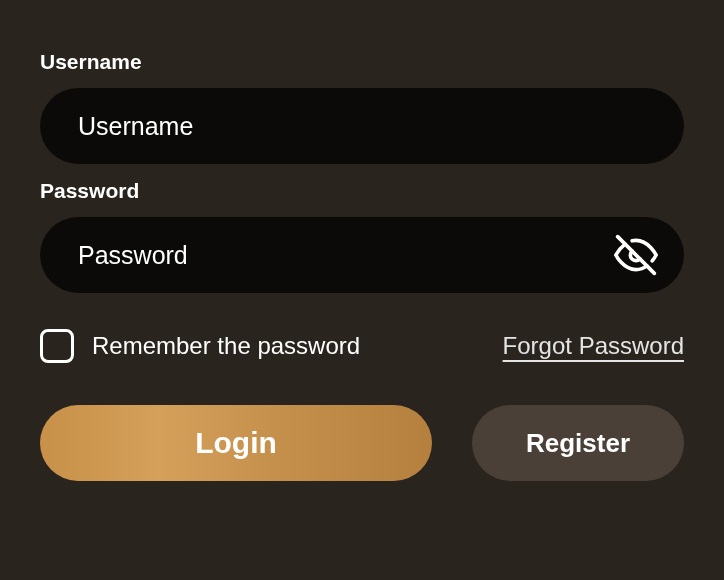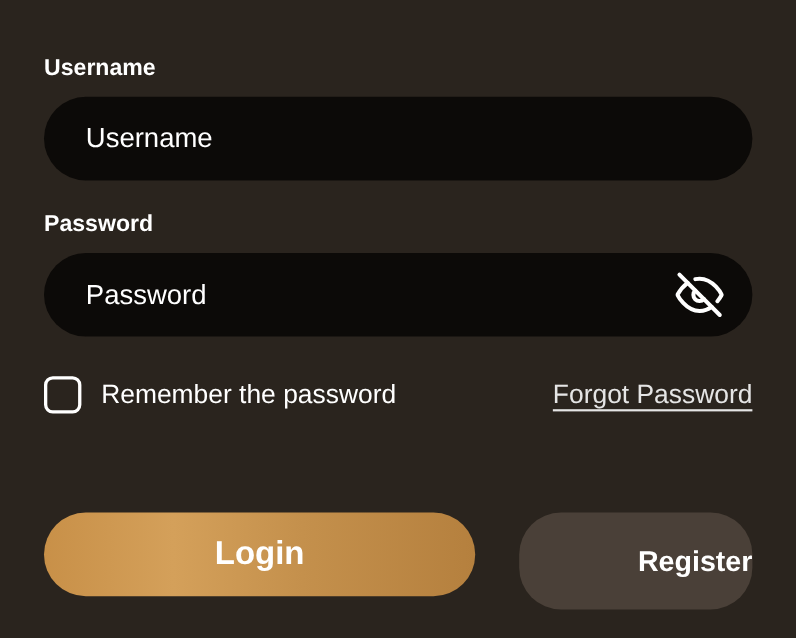--- a/index.html
+++ b/index.html
@@ -11,21 +11,21 @@
     body {
       width: 724px;
       height: 580px;
       background-color: #2a241e;
       font-family: -apple-system, BlinkMacSystemFont, 'Segoe UI', Helvetica, Arial, sans-serif;
       padding: 50px 40px;
       overflow: hidden;
     }
     
     .field-group {
-      margin-bottom: 28px;
+      margin-bottom: 15px;
     }
     
     .field-label {
       color: #ffffff;
       font-size: 21px;
       font-weight: 600;
       margin-bottom: 14px;
       display: block;
     }
     
@@ -66,21 +66,21 @@
     .eye-toggle svg {
       width: 44px;
       height: 44px;
     }
     
     .options-row {
       display: flex;
       align-items: center;
       justify-content: space-between;
       margin-top: 36px;
-      margin-bottom: 90px;
+      margin-bottom: 42px;
     }
     
     .remember-group {
       display: flex;
       align-items: center;
       gap: 18px;
     }
     
     .checkbox {
       width: 34px;
@@ -118,29 +118,28 @@
       border-radius: 38px;
       background: linear-gradient(90deg, #c89048 0%, #d4a05a 30%, #c4904c 60%, #b5803e 100%);
       color: #ffffff;
       font-size: 30px;
       font-weight: 700;
       cursor: pointer;
     }
     
     .register-btn {
       flex: 1;
-      height: 88px;
+      height: 76px;
       border: none;
       border-radius: 38px;
       background-color: #4a4038;
       color: #ffffff;
       font-size: 26px;
       font-weight: 600;
       cursor: pointer;
-      text-align: right;
     }
   </style>
 </head>
 <body>
 
 <div class="field-group">
   <label class="field-label">Username</label>
   <input type="text" class="text-input" placeholder="Username" style="">
 </div>
 

